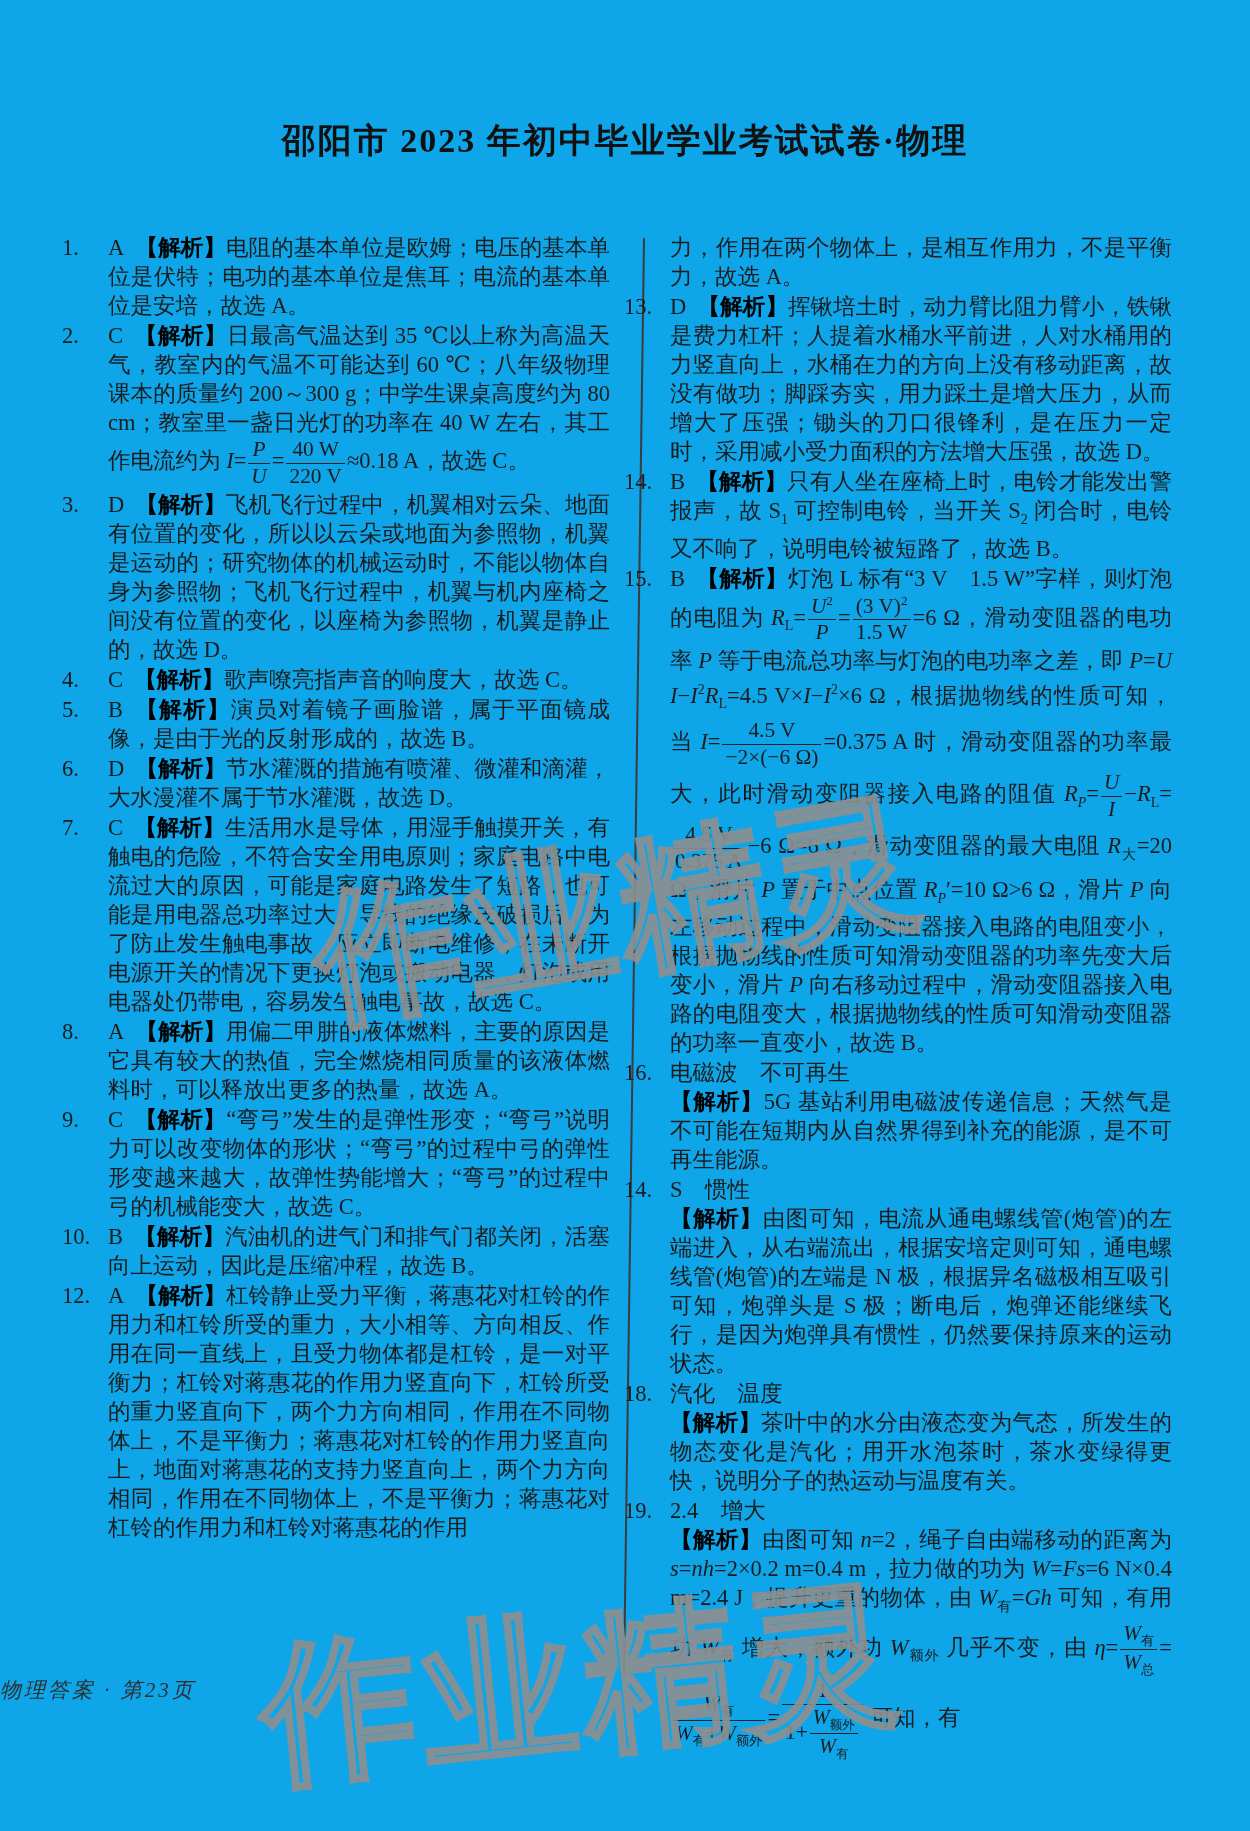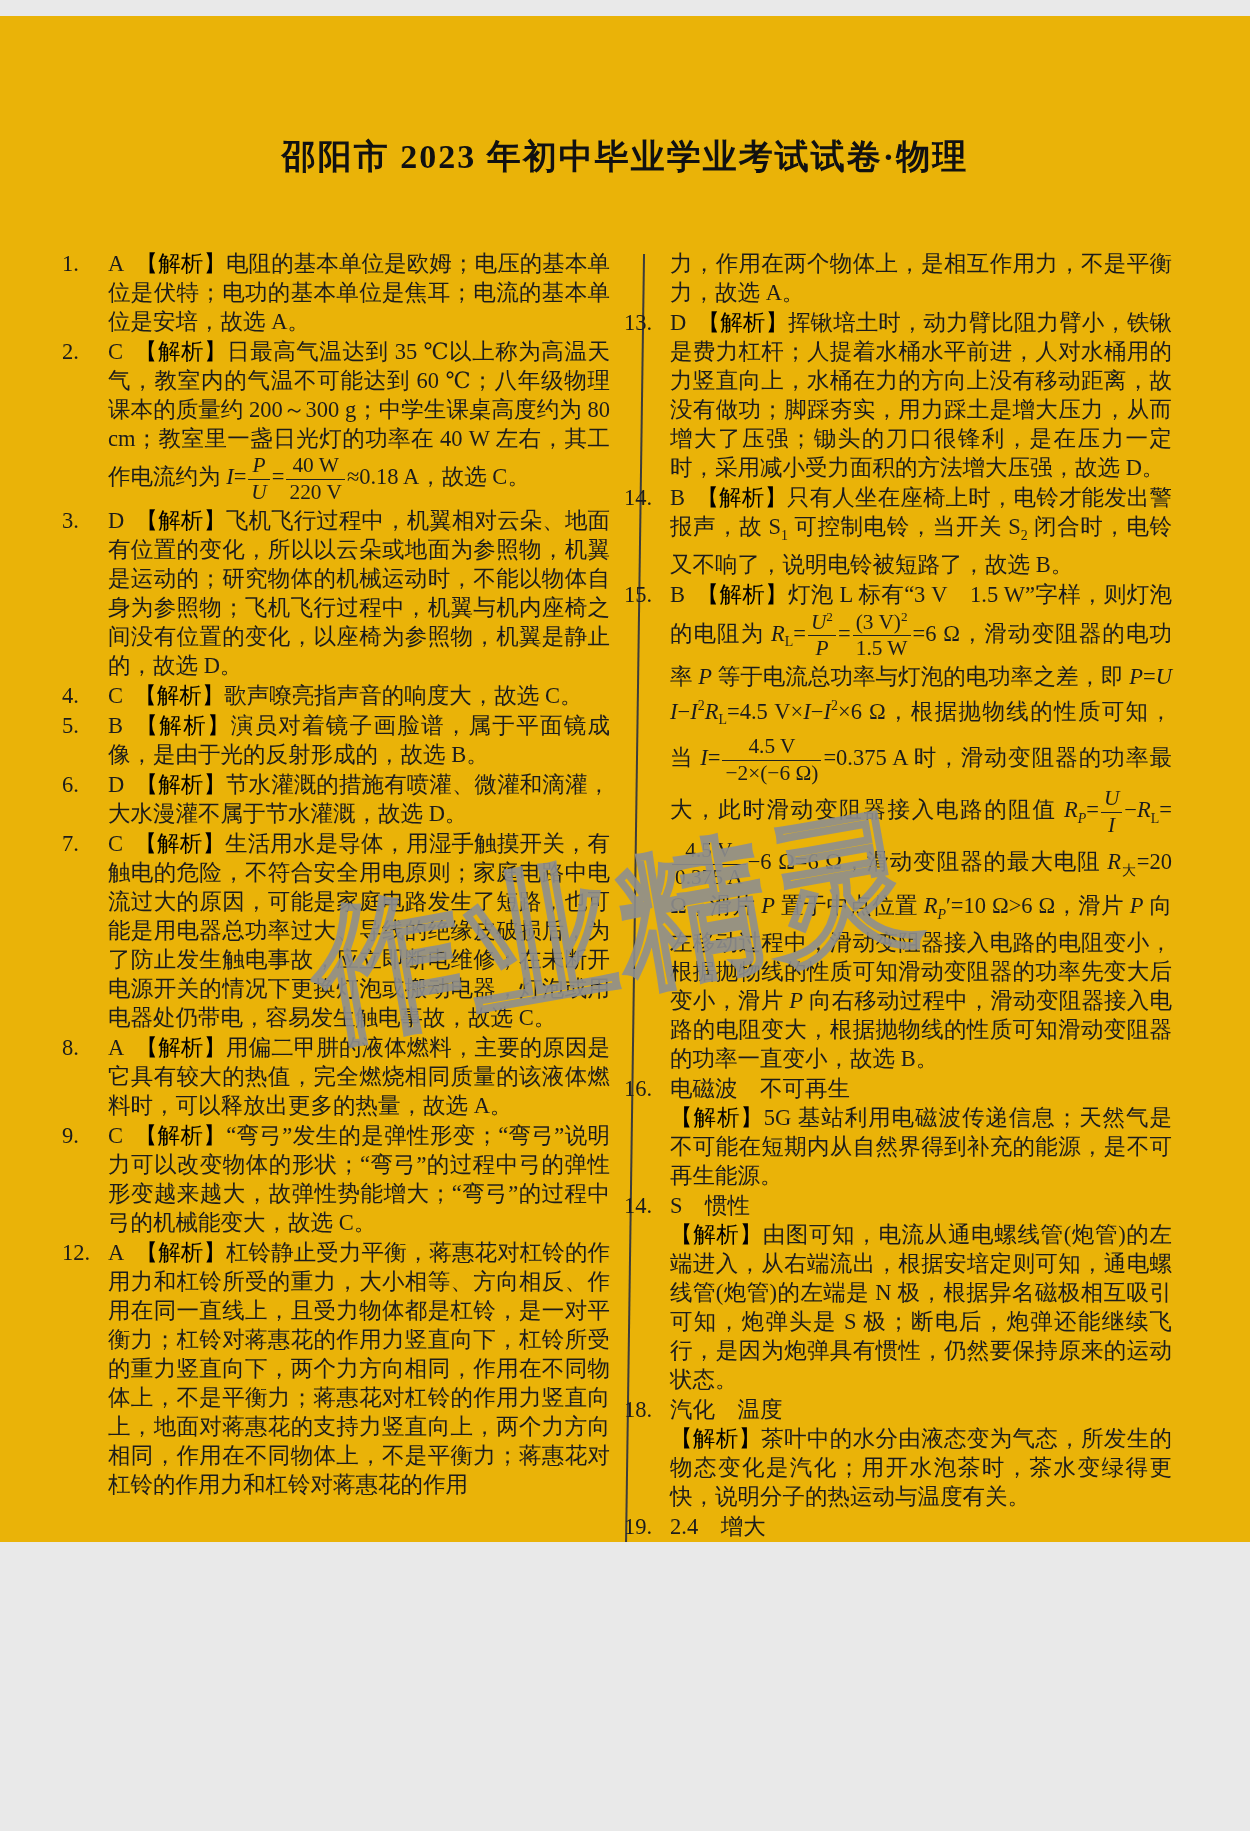--- a/index.html
+++ b/index.html
@@ -1,27 +1,27 @@
 <!DOCTYPE html>
 <html><head>
 <meta charset="utf-8">
 <style>
   html,body{margin:0;padding:0;background:#e9e9e9;}
-  .page{position:relative;width:1250px;height:1526px;margin:16px auto;background:#eab308;overflow:hidden;
+  .page{position:relative;width:1250px;height:1831px;margin:0 auto;background:#0ea5e9;overflow:hidden;
         font-family:"Liberation Serif","DejaVu Serif",serif;color:#1c1c1c;}
   .page-title{position:absolute;top:118px;left:0;width:100%;text-align:center;
         font-size:34px;font-weight:bold;letter-spacing:2px;color:#111;}
   .col{position:absolute;top:233px;width:548px;font-size:22.5px;line-height:29px;
         text-align:justify;word-break:break-all;}
   .col-left{left:62px;}
   .col-right{left:624px;}
   .col-divider{position:absolute;left:633px;top:238px;width:2px;height:1438px;background:#3c3c3c;transform:rotate(0.8deg);}
   .item{position:relative;padding-left:46px;margin:0 0 1px 0;}
   .item-num{position:absolute;left:0;top:0;width:42px;}
-  .item-body b{font-weight:normal;color:#000;}
+  .item-body b{font-weight:bold;color:#000;}
   .frac{display:inline-flex;flex-direction:column;vertical-align:middle;text-align:center;
         margin:0 2px;line-height:1.2;font-size:0.95em;}
   .frac .fn,.frac .fd{display:block;padding:0 3px;}
   .frac .fd{border-top:1.5px solid #222;}
   sub{font-size:0.62em;} sup{font-size:0.62em;}
   .page-footer{position:absolute;top:1676px;left:0;width:100%;
         font-style:italic;font-size:21px;letter-spacing:3px;color:#2e2e2e;}
   .watermark{position:absolute;pointer-events:none;opacity:0.9;}
   .watermark-mid{left:305px;top:782px;transform:rotate(-10deg);}
   .watermark-bottom{left:255px;top:1555px;transform:rotate(-6deg);}
@@ -83,20 +83,24 @@
       <div class="item">
         <span class="item-num">8.</span>
         <div class="item-body">A <b>【解析】</b>用偏二甲肼的液体燃料，主要的原因是它具有较大的热值，完全燃烧相同质量的该液体燃料时，可以释放出更多的热量，故选 A。</div>
       </div>
 
       <div class="item">
         <span class="item-num">9.</span>
         <div class="item-body">C <b>【解析】</b>“弯弓”发生的是弹性形变；“弯弓”说明力可以改变物体的形状；“弯弓”的过程中弓的弹性形变越来越大，故弹性势能增大；“弯弓”的过程中弓的机械能变大，故选 C。</div>
       </div>
 
+      <div class="item">
+        <span class="item-num">10.</span>
+        <div class="item-body">B <b>【解析】</b>汽油机的进气门和排气门都关闭，活塞向上运动，因此是压缩冲程，故选 B。</div>
+      </div>
 
 
       <div class="item">
         <span class="item-num">12.</span>
         <div class="item-body">A <b>【解析】</b>杠铃静止受力平衡，蒋惠花对杠铃的作用力和杠铃所受的重力，大小相等、方向相反、作用在同一直线上，且受力物体都是杠铃，是一对平衡力；杠铃对蒋惠花的作用力竖直向下，杠铃所受的重力竖直向下，两个力方向相同，作用在不同物体上，不是平衡力；蒋惠花对杠铃的作用力竖直向上，地面对蒋惠花的支持力竖直向上，两个力方向相同，作用在不同物体上，不是平衡力；蒋惠花对杠铃的作用力和杠铃对蒋惠花的作用</div>
       </div>
     </div>
 
   <div class="col col-right">
 

